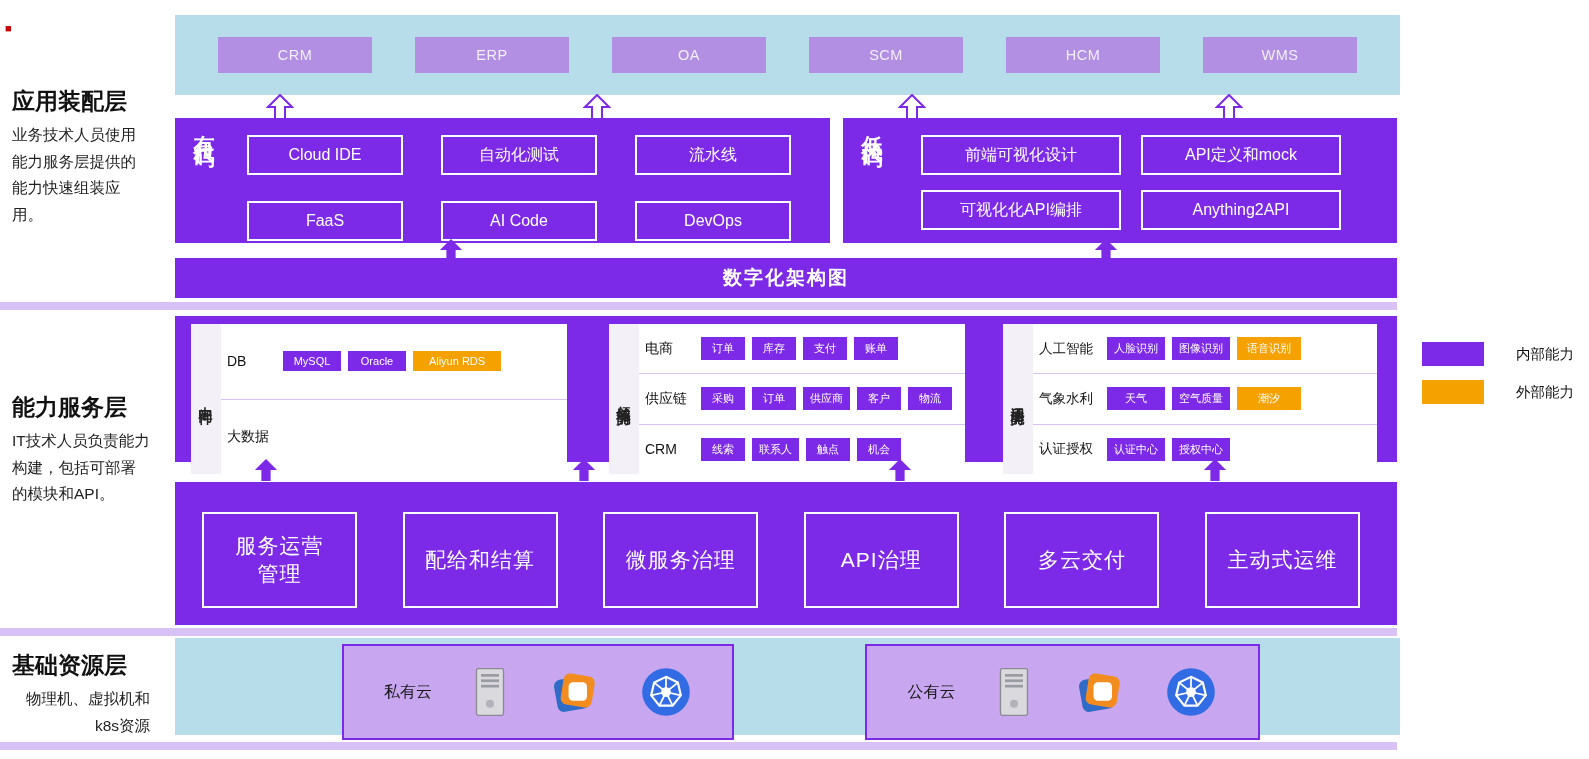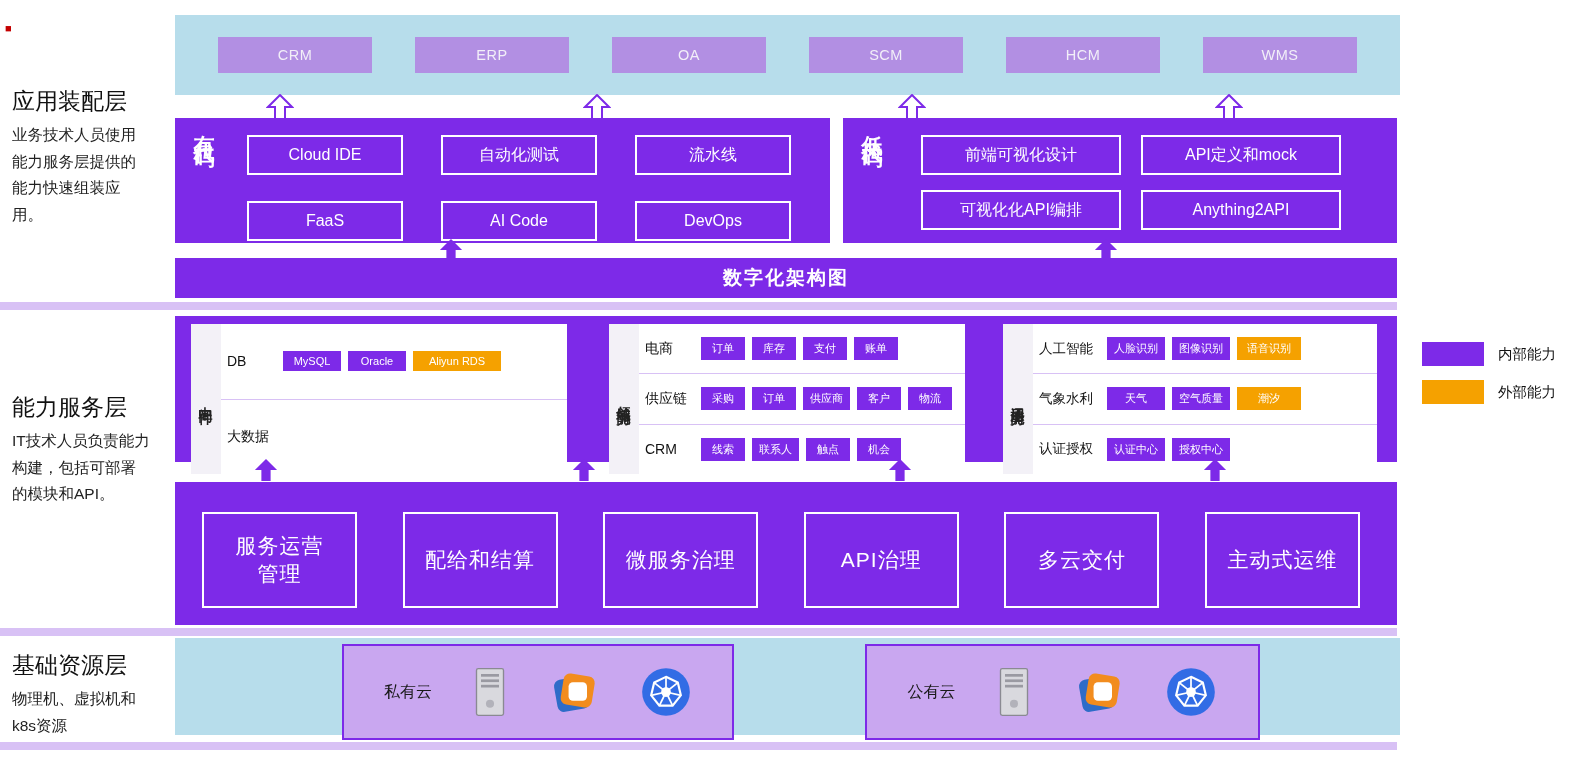--- a/index.html
+++ b/index.html
@@ -1,21 +1,21 @@
 <!DOCTYPE html>
 <html><head>
 <meta charset="utf-8">
 <style>
   * { margin:0; padding:0; box-sizing:border-box; }
   body { font-family:"Liberation Sans","DejaVu Sans",sans-serif; background:#fff; }
   .stage { position:relative; width:1589px; height:759px; background:#fff; overflow:hidden; }
 
   .corner-mark { position:absolute; left:5px; top:22px; color:#c40000; font-size:11px; }
 
-  .layer-title { position:absolute; font-size:23px; font-weight:400; color:#111; }
+  .layer-title { position:absolute; font-size:23px; font-weight:700; color:#111; }
   .layer-desc  { position:absolute; width:138px; font-size:15.5px; line-height:1.72; color:#222; }
 
   .band-blue { position:absolute; background:#B7DDEB; }
   .apps-band { left:175px; top:15px; width:1225px; height:80px; display:flex; align-items:center; justify-content:space-evenly; }
   .app-btn { width:154px; height:36px; background:#B28FE3; color:#F2EFF8; display:flex; align-items:center; justify-content:center; font-size:14.5px; letter-spacing:.5px; }
 
   .code-box { position:absolute; top:118px; height:125px; background:#7D2AE8; }
   .code-box-with { left:175px; width:655px; }
   .code-box-low  { left:843px; width:554px; }
   .code-label { position:absolute; left:15px; top:0; height:100%; display:flex; align-items:center; color:#fff;
@@ -46,21 +46,21 @@
   .panel-3 .rname { width:68px; font-size:13.5px; }
   .chips { display:flex; gap:7px; align-items:center; flex:1; }
   .chip { background:#7D2AE8; color:#fff; font-size:11px; padding:4px 7px; min-width:52px; text-align:center; white-space:nowrap; }
   .panel-1 .chip { min-width:58px; }
   .panel-2 .chip { min-width:44px; }
   .panel-3 .chip { min-width:58px; }
   .chip.ext { background:#F5A100; }
   .panel-1 .chip.ext { min-width:88px; }
   .panel-3 .chip.ext { min-width:64px; }
 
-  .legend-row { position:absolute; display:flex; align-items:center; gap:14px;justify-content:center; }
+  .legend-row { position:absolute; display:flex; align-items:center; gap:32px;justify-content:center; }
   .legend-swatch { width:62px; height:24px; }
   .legend-swatch.internal { background:#7D2AE8; }
   .legend-swatch.external { background:#F5A100; }
   .legend-label { font-size:14.5px; color:#111; white-space:nowrap; }
 
   .svc-band { position:absolute; left:175px; top:482px; width:1222px; height:143px; background:#7D2AE8;
               display:flex; align-items:center; justify-content:space-between; padding:13px 37px 0 27px; }
   .svc-box { width:155px; height:96px; border:2px solid #fff; display:flex; align-items:center; justify-content:center;
              color:#fff; font-size:21px; letter-spacing:1px; text-align:center; }
   .svc-box .wrap-narrow { display:inline-block; width:92px; }
@@ -81,21 +81,21 @@
 
 <div class="stage">
 
   <div class="corner-mark">■</div>
 
   <div class="layer-title" style="left:12px; top:86px;">应用装配层</div>
   <div class="layer-desc" style="left:12px; top:122px;">业务技术人员使用能力服务层提供的能力快速组装应用。</div>
   <div class="layer-title" style="left:12px; top:392px;">能力服务层</div>
   <div class="layer-desc" style="left:12px; top:428px;">IT技术人员负责能力构建，包括可部署的模块和API。</div>
   <div class="layer-title" style="left:12px; top:650px;">基础资源层</div>
-  <div class="layer-desc" style="left:12px; top:686px;">物理机、虚拟机和k8s资源</div>
+  <div class="layer-desc" style="left:12px; top:686px;text-align:right;">物理机、虚拟机和k8s资源</div>
 
   <div class="band-blue apps-band">
     <div class="app-btn">CRM</div>
     <div class="app-btn">ERP</div>
     <div class="app-btn">OA</div>
     <div class="app-btn">SCM</div>
     <div class="app-btn">HCM</div>
     <div class="app-btn">WMS</div>
   </div>
 

